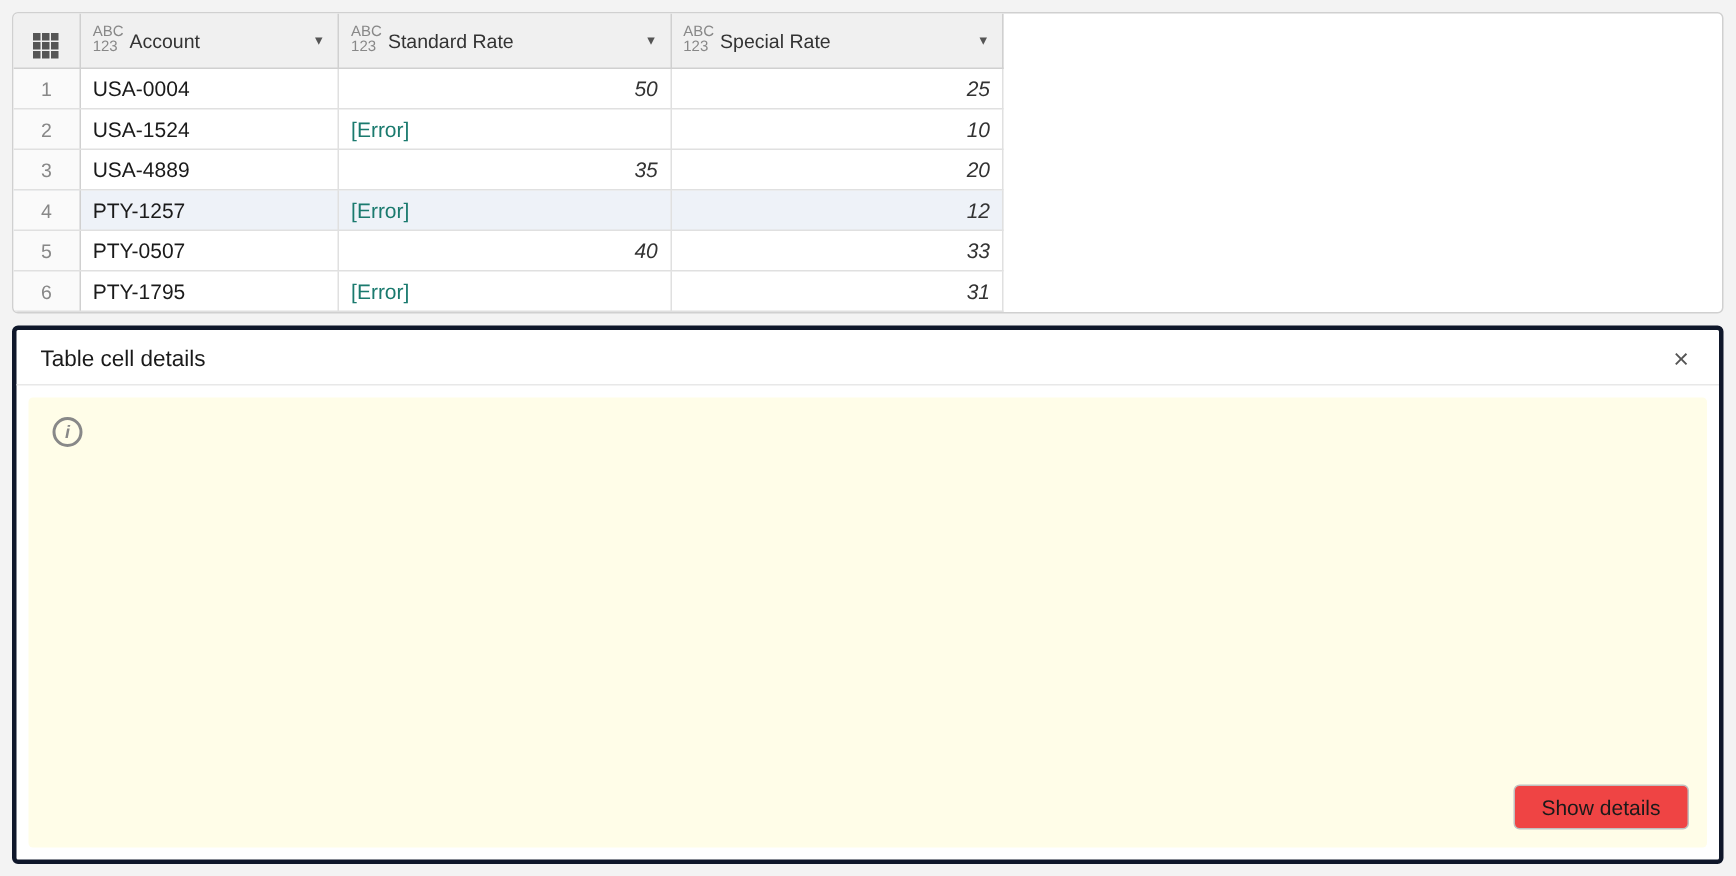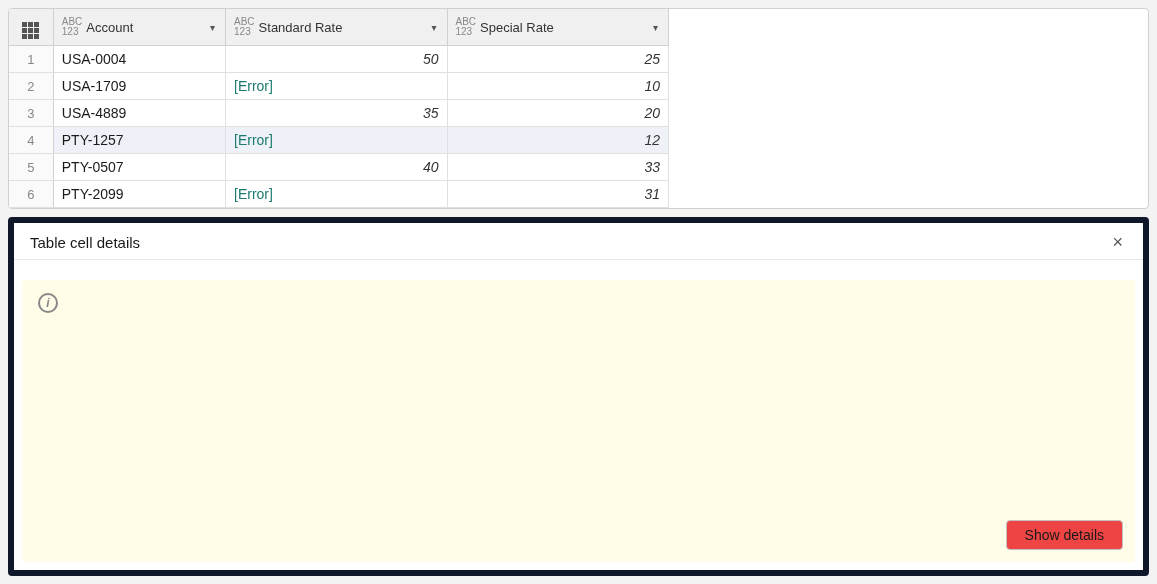--- a/index.html
+++ b/index.html
@@ -140,26 +140,25 @@
       font-style: normal;
     }
 
     tr.highlighted {
       background: #eef2f8;
     }
 
     
     .details-panel {
       background: #ffffff;
-      border: 6px solid #0f172a;
+      border: 3px solid #0f172a;
       border-radius: 4px;
       flex: 1;
       display: flex;
       flex-direction: column;
-      gap: 12px;
     }
 
     .details-header {
       display: flex;
       align-items: center;
       justify-content: space-between;
       padding: 10px 16px 8px 16px;
       border-bottom: 1px solid #e8e8e8;
     }
 
@@ -305,21 +304,21 @@
       </thead>
       <tbody id="table-body">
       <tr>
             <td class="row-index">1</td>
             <td class="cell-account">USA-0004</td>
             <td class="cell-standard">50</td>
             <td class="cell-special">25</td>
           </tr>
           <tr>
             <td class="row-index">2</td>
-            <td class="cell-account">USA-1709</td>
+            <td class="cell-account">USA-1524</td>
             <td class="cell-standard cell-error" style="font-style: normal; text-align: left;">[Error]</td>
             <td class="cell-special">10</td>
           </tr>
           <tr>
             <td class="row-index">3</td>
             <td class="cell-account">USA-4889</td>
             <td class="cell-standard">35</td>
             <td class="cell-special">20</td>
           </tr>
           <tr class="highlighted">
@@ -329,21 +328,21 @@
             <td class="cell-special">12</td>
           </tr>
           <tr>
             <td class="row-index">5</td>
             <td class="cell-account">PTY-0507</td>
             <td class="cell-standard">40</td>
             <td class="cell-special">33</td>
           </tr>
           <tr>
             <td class="row-index">6</td>
-            <td class="cell-account">PTY-2099</td>
+            <td class="cell-account">PTY-1795</td>
             <td class="cell-standard cell-error" style="font-style: normal; text-align: left;">[Error]</td>
             <td class="cell-special">31</td>
           </tr>
         </tbody>
     </table>
   </div>
 
   <div class="details-panel">
     <div class="details-header">
       <span class="details-title">Table cell details</span>

